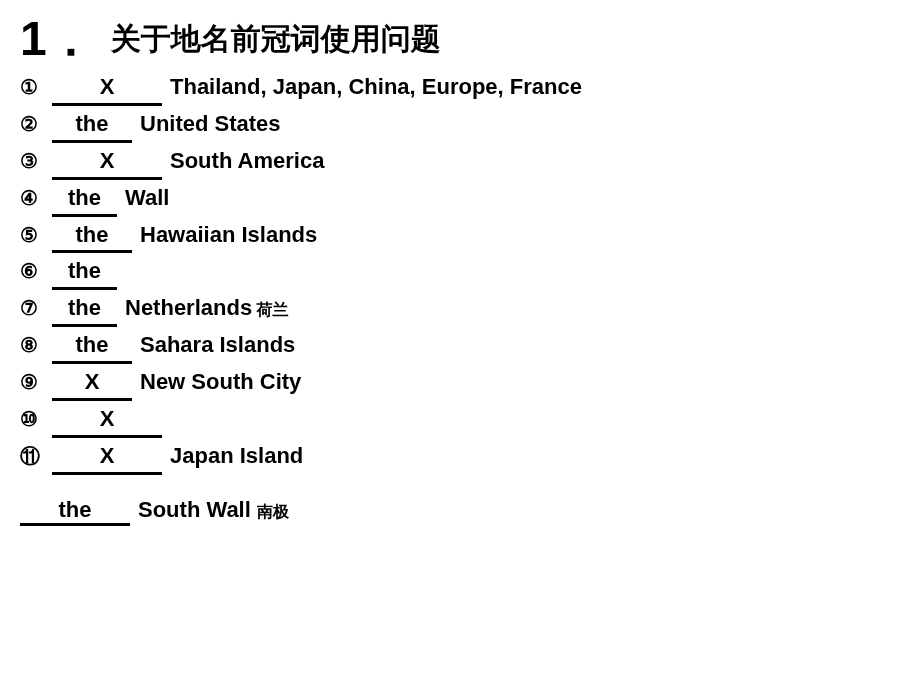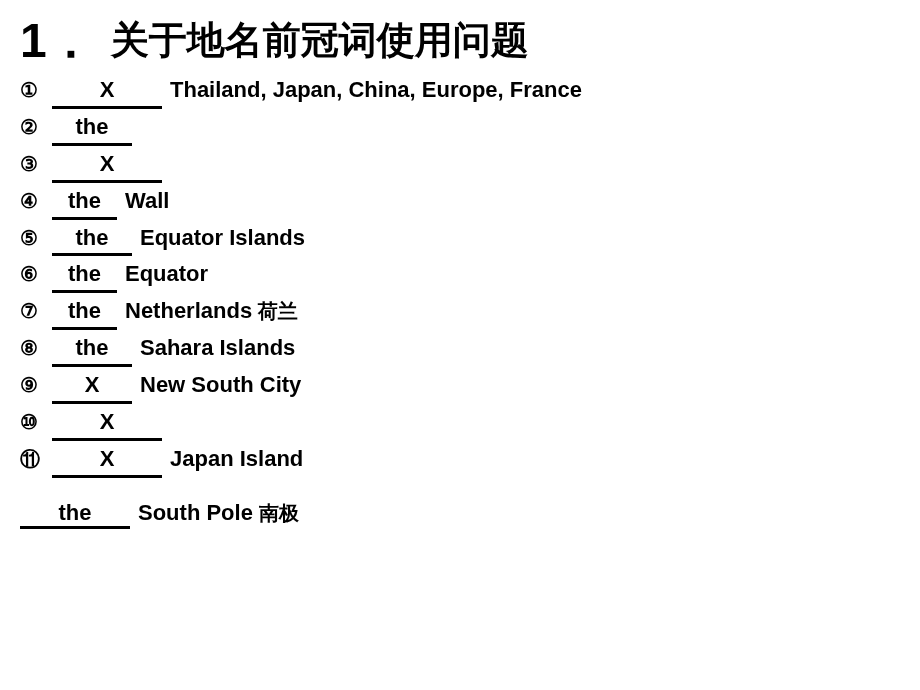--- a/index.html
+++ b/index.html
@@ -27,21 +27,21 @@
     }
 
     .title-number {
       font-size: 48px;
       font-weight: 900;
       margin-right: 16px;
       line-height: 1;
     }
 
     .title-text {
-      font-size: 38px;
+      font-size: 30px;
       font-weight: 900;
       font-family: "SimHei", "STHeiti", Arial, sans-serif;
     }
 
     .item-list {
       list-style: none;
     }
 
     .item-row {
       display: flex;
@@ -80,21 +80,21 @@
       min-width: 65px;
     }
 
     .item-content {
       font-size: 22px;
       font-weight: 900;
     }
 
     .zh {
       font-family: "SimHei", "STHeiti", Arial, sans-serif;
-      font-size: 20px;
+      font-size: 16px;
       font-weight: 900;
     }
 
     .extra-row {
       display: flex;
       align-items: baseline;
       margin-top: 22px;
       font-size: 22px;
       font-weight: 900;
     }
@@ -122,39 +122,40 @@
 
   <ul class="item-list" id="item-list">
   <li class="item-row">
         <span class="item-num">①</span>
         <span class="blank-box wide">X</span>
         <span class="item-content">Thailand, Japan, China, Europe, France</span>
       </li>
       <li class="item-row">
         <span class="item-num">②</span>
         <span class="blank-box">the</span>
+        <span class="item-content">United States</span>
       </li>
       <li class="item-row">
         <span class="item-num">③</span>
         <span class="blank-box wide">X</span>
+        <span class="item-content">South America</span>
       </li>
       <li class="item-row">
         <span class="item-num">④</span>
         <span class="blank-box narrow">the</span>
         <span class="item-content">Wall</span>
       </li>
       <li class="item-row">
         <span class="item-num">⑤</span>
         <span class="blank-box">the</span>
-        <span class="item-content">Equator Islands</span>
+        <span class="item-content">Hawaiian Islands</span>
       </li>
       <li class="item-row">
         <span class="item-num">⑥</span>
         <span class="blank-box narrow">the</span>
-        <span class="item-content">Equator</span>
       </li>
       <li class="item-row">
         <span class="item-num">⑦</span>
         <span class="blank-box narrow">the</span>
         <span class="item-content">Netherlands<span class="zh"> 荷兰</span></span>
       </li>
       <li class="item-row">
         <span class="item-num">⑧</span>
         <span class="blank-box">the</span>
         <span class="item-content">Sahara Islands</span>
@@ -171,18 +172,18 @@
       <li class="item-row">
         <span class="item-num">⑪</span>
         <span class="blank-box wide">X</span>
         <span class="item-content">Japan Island</span>
       </li>
     </ul>
 
   <div class="extra-row">
     <span class="extra-blank">the</span>
     <span class="item-content">
-      <span>South Pole</span>
+      <span>South Wall</span>
       <span class="zh">  南极</span>
     </span>
   </div>
 
 </div>
 
 </body></html>

